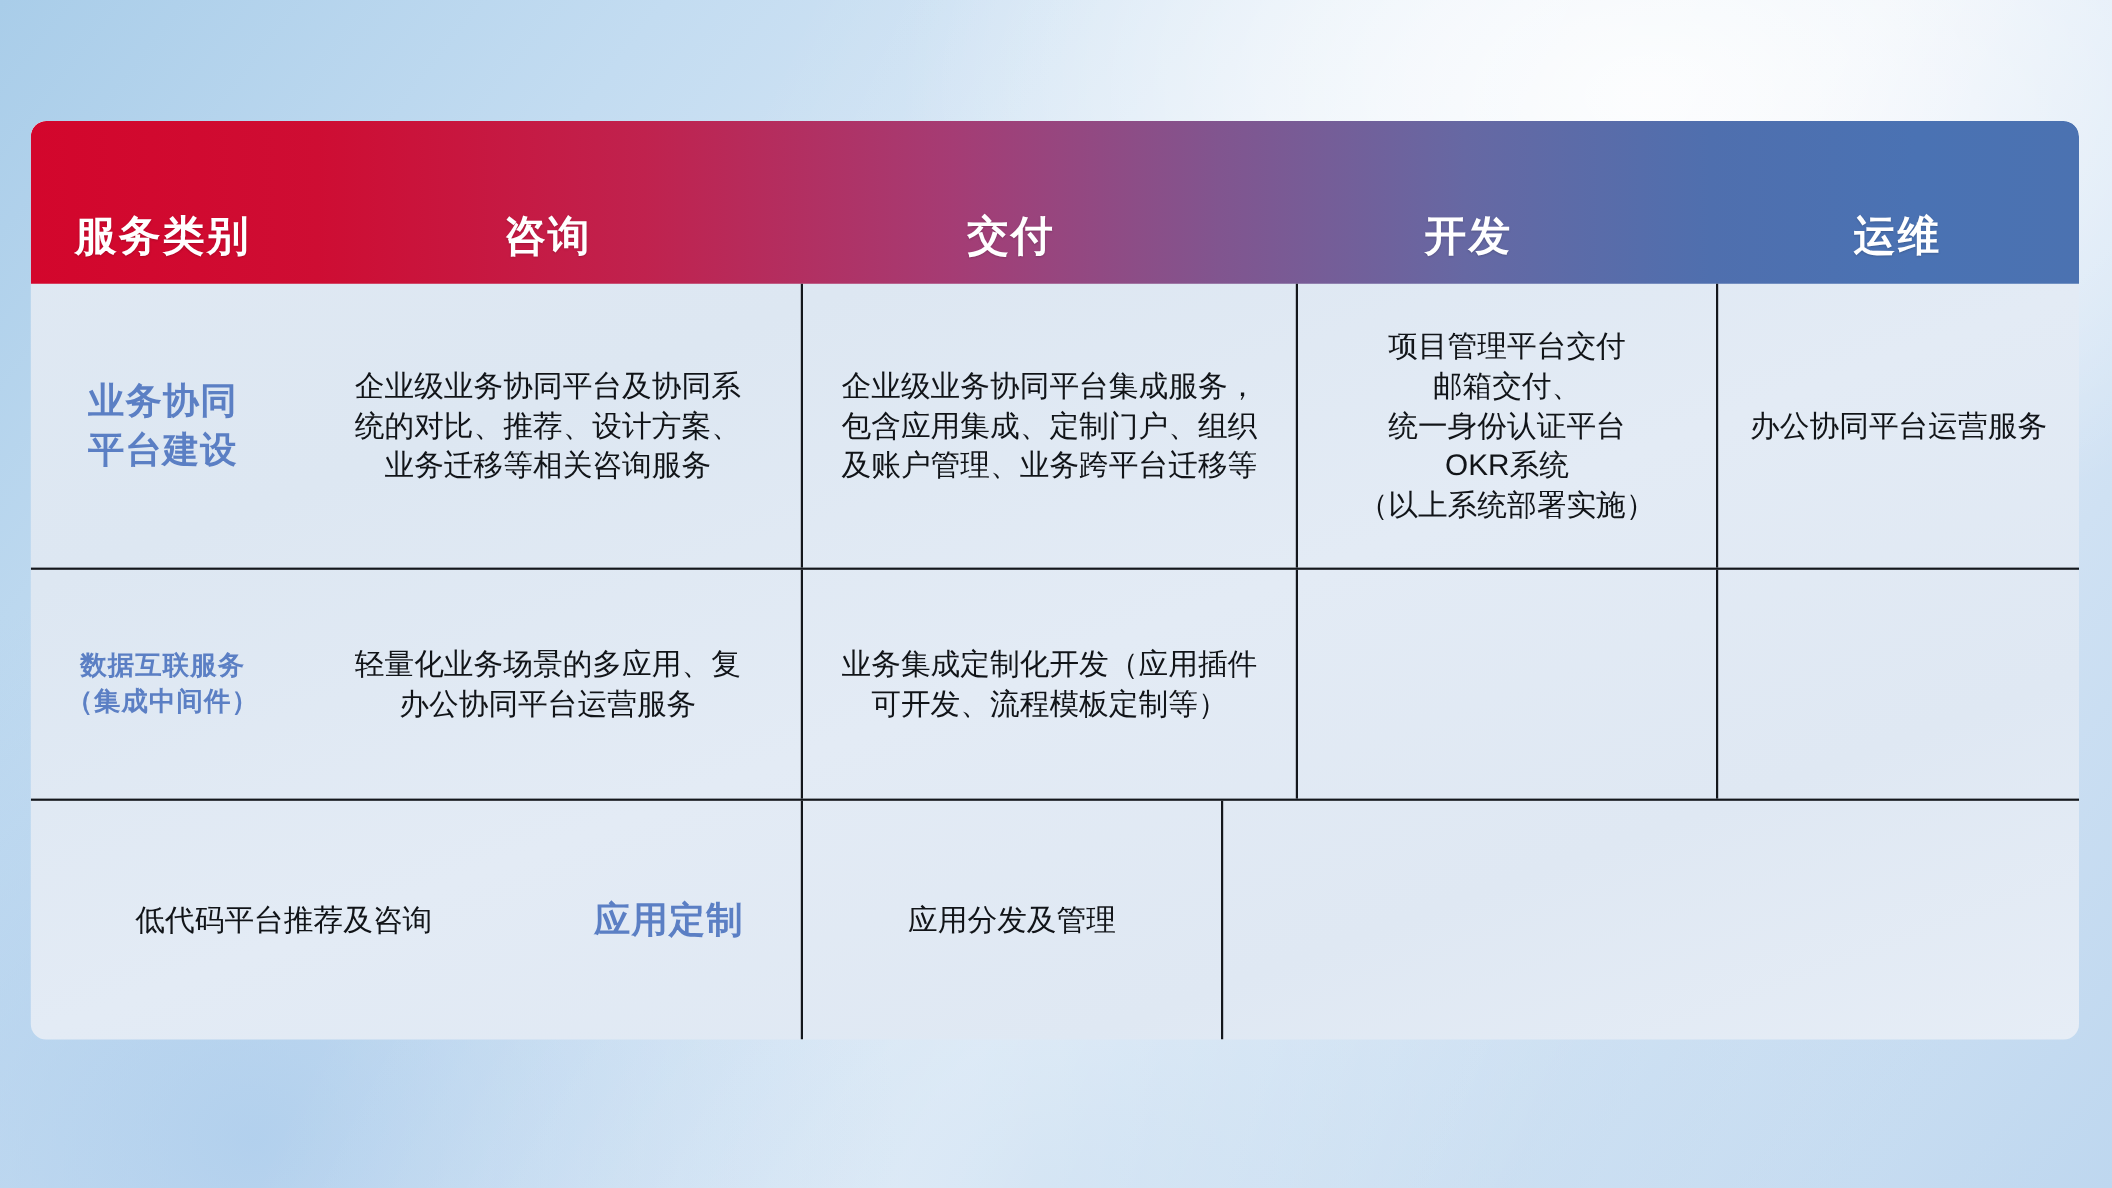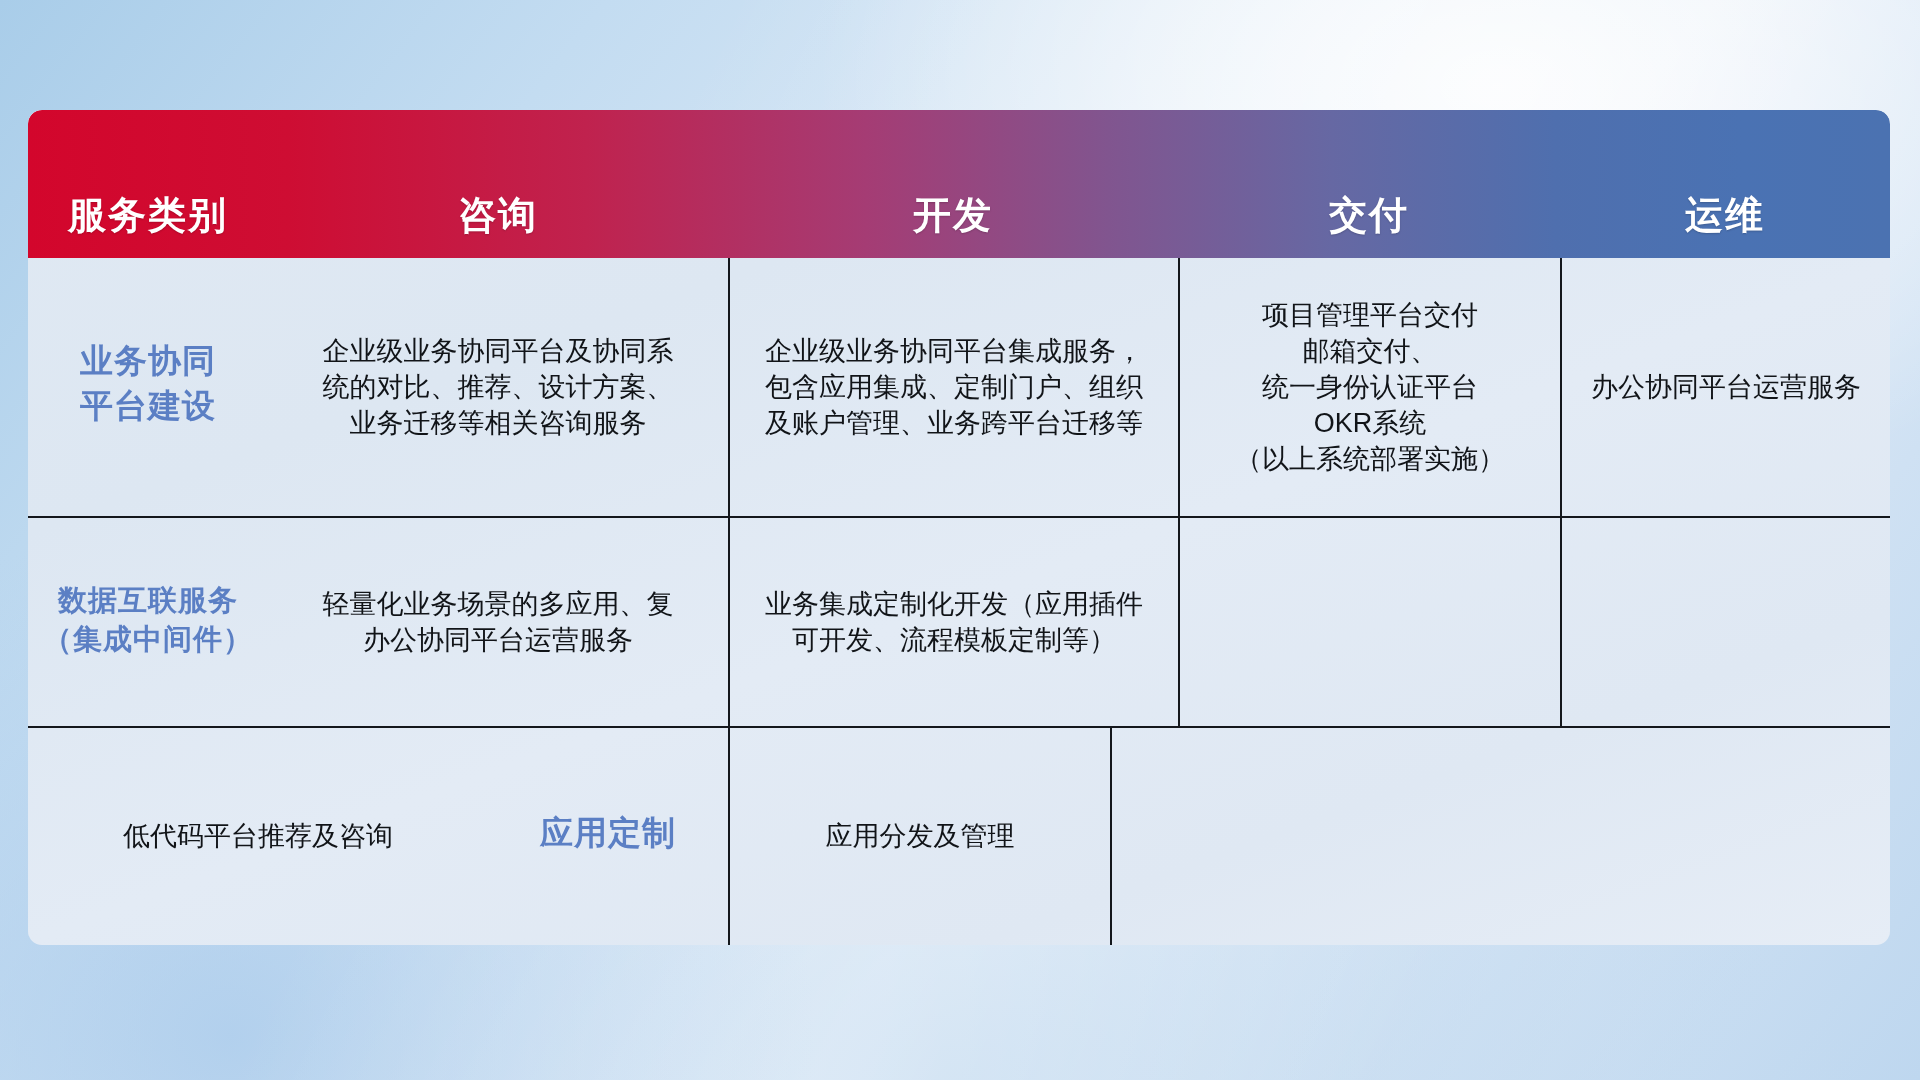--- a/index.html
+++ b/index.html
@@ -74,36 +74,35 @@
     color:#111418;
     font-size:27px;line-height:1.34;
     padding:0 14px;
     white-space:pre-line;
   }
   .vline{border-left:2.5px solid #14171c;}
 
   .cat{
     color:#5b7fc4;font-weight:bold;font-size:33px;line-height:1.35;
     letter-spacing:1px;
-    font-family:Liberation Mono, monospace;
   }
-  .r1 .cat{font-size:29px;}
+  .r1 .cat{font-size:24px;}
 </style>
 </head>
 <body>
 
 <div id="stage">
 
   <div id="table">
 
     <div id="header">
       <div class="hcell c0">服务类别</div>
       <div class="hcell c1">咨询</div>
+      <div class="hcell c3">交付</div>
       <div class="hcell c2">开发</div>
-      <div class="hcell c3">交付</div>
       <div class="hcell c4">运维</div>
     </div>
 
     <div id="body">
 
       <div class="row r0">
         <div class="cell c0 cat">业务协同
 平台建设</div>
         <div class="cell c1">企业级业务协同平台及协同系
 统的对比、推荐、设计方案、

